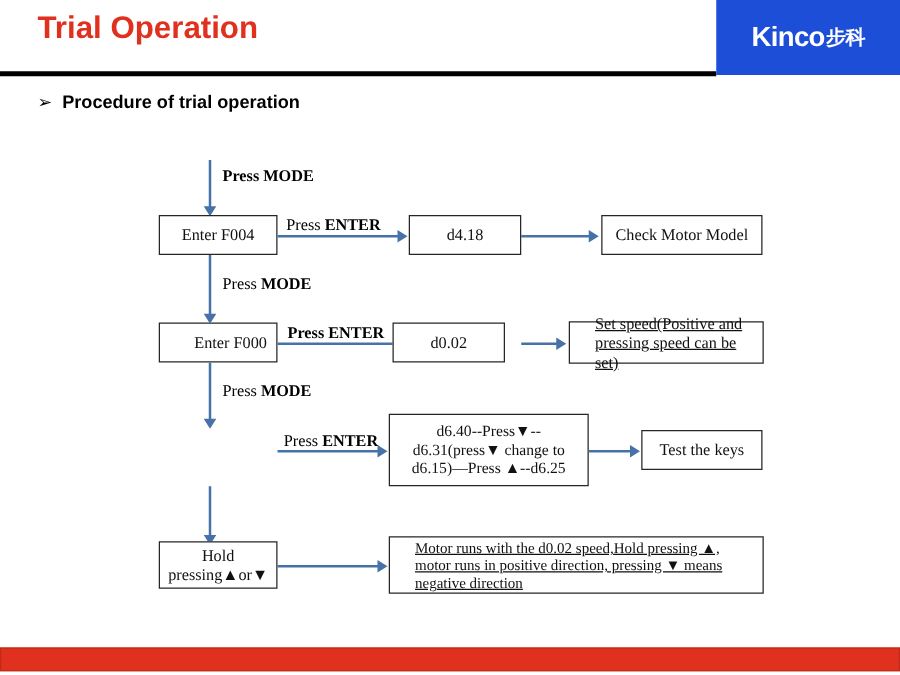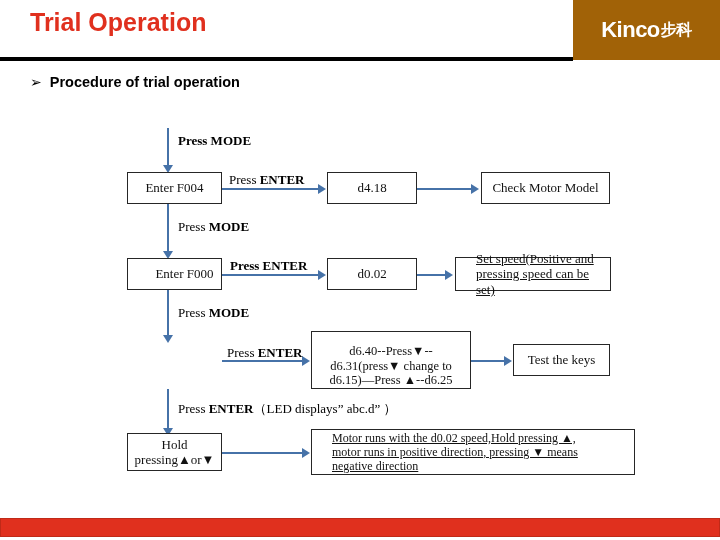--- a/index.html
+++ b/index.html
@@ -18,21 +18,21 @@
     font-family:"Liberation Sans", sans-serif;
     font-weight:bold;font-size:25px;
     color:#E0301E;letter-spacing:0px;
     white-space:nowrap;
   }
   #header-rule{
     position:absolute;left:0;top:57px;width:573px;height:4px;background:#000000;
   }
   #logo-block{
     position:absolute;left:573px;top:0;width:147px;height:60px;
-    background:#a16207;
+    background:#1d4ed8;
   }
   #logo-text{
     position:absolute;left:0;top:0;width:147px;height:60px;
     display:flex;align-items:center;justify-content:center;
     font-family:"Liberation Sans", sans-serif;
     font-weight:bold;font-size:22px;color:#ffffff;
     white-space:nowrap;letter-spacing:-0.5px;
   }
   #logo-cn{font-size:16px;margin-left:1px;}
 
@@ -138,21 +138,21 @@
   <div class="lbl" style="left:178px;top:219px;">Press <b>MODE</b></div>
 
   <div class="box center" style="left:127px;top:258px;width:95px;height:32px;padding-left:20px;">
     <div class="inner">Enter F000</div>
   </div>
 
   <div class="hline" style="left:222px;top:274px;width:98px;"></div>
   <div class="arrow-right" style="left:318px;top:270px;"></div>
   <div class="lbl bold" style="left:230px;top:258px;">Press ENTER</div>
 
-  <div class="box center" style="left:327px;top:258px;width:90px;height:32px;">
+  <div class="box center" style="left:314px;top:258px;width:90px;height:32px;">
     <div class="inner">d0.02</div>
   </div>
 
   <div class="hline" style="left:417px;top:274px;width:30px;"></div>
   <div class="arrow-right" style="left:445px;top:270px;"></div>
 
   <div class="box left" style="left:455px;top:257px;width:156px;height:34px;">
     <div class="inner">
       <div>Set speed(Positive and</div>
       <div>pressing speed can be set)</div>
@@ -161,50 +161,49 @@
 
   <div class="vline" style="left:167px;top:290px;height:48px;"></div>
   <div class="arrow-down" style="left:163px;top:335px;"></div>
   <div class="lbl" style="left:178px;top:305px;">Press <b>MODE</b></div>
 
 
   <div class="hline" style="left:222px;top:360px;width:82px;"></div>
   <div class="arrow-right" style="left:302px;top:356px;"></div>
   <div class="lbl" style="left:227px;top:345px;">Press <b>ENTER</b></div>
 
-  <div class="box center" style="left:311px;top:331px;width:160px;height:58px;font-size:12.5px;align-items:flex-end;">
+  <div class="box center" style="left:311px;top:331px;width:160px;height:58px;font-size:12.5px;">
     <div class="inner">
       <div>d6.40--Press▼--</div>
       <div>d6.31(press▼ change to</div>
       <div>d6.15)—Press ▲--d6.25</div>
     </div>
   </div>
 
   <div class="hline" style="left:471px;top:360px;width:35px;"></div>
   <div class="arrow-right" style="left:504px;top:356px;"></div>
 
   <div class="box center" style="left:513px;top:344px;width:97px;height:32px;">
     <div class="inner">Test the keys</div>
   </div>
 
   <div class="vline" style="left:167px;top:389px;height:42px;"></div>
   <div class="arrow-down" style="left:163px;top:428px;"></div>
-  <div class="lbl" style="left:178px;top:400px;">Press <b>ENTER</b>（LED displays” abc.d” ）</div>
 
   <div class="box center" style="left:127px;top:433px;width:95px;height:38px;">
     <div class="inner">
       <div>Hold</div>
       <div>pressing▲or▼</div>
     </div>
   </div>
 
   <div class="hline" style="left:222px;top:452px;width:82px;"></div>
   <div class="arrow-right" style="left:302px;top:448px;"></div>
 
-  <div class="box left" style="left:311px;top:429px;width:324px;height:46px;font-size:12px;">
+  <div class="box left" style="left:311px;top:429px;width:300px;height:46px;font-size:12px;">
     <div class="inner">
       <div>Motor runs with the d0.02 speed,Hold pressing ▲,</div>
       <div>motor runs in positive direction,  pressing ▼ means</div>
       <div>negative direction</div>
     </div>
   </div>
 
 </div>
 
 <div id="footer-bar"></div>

